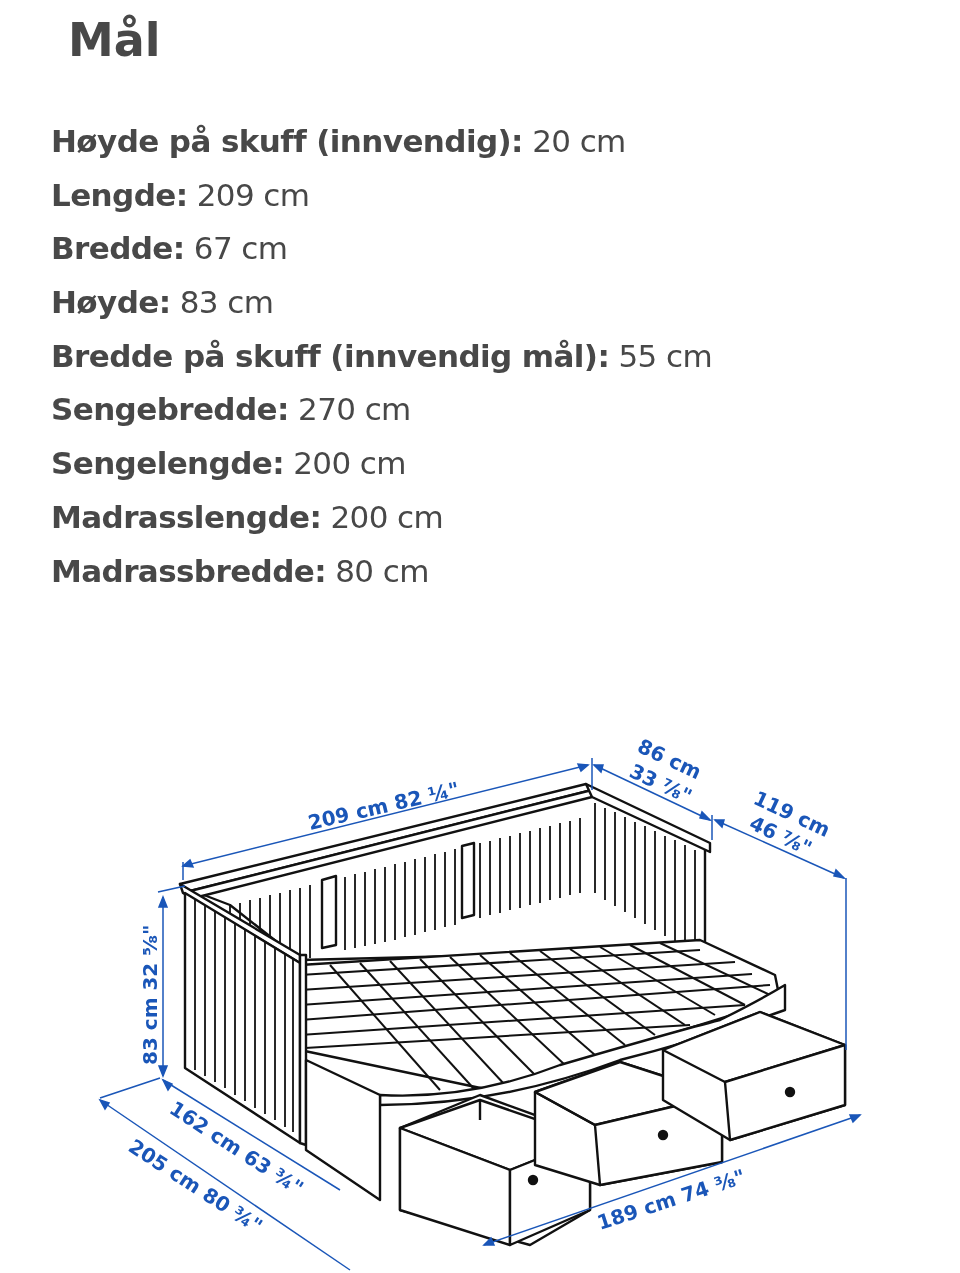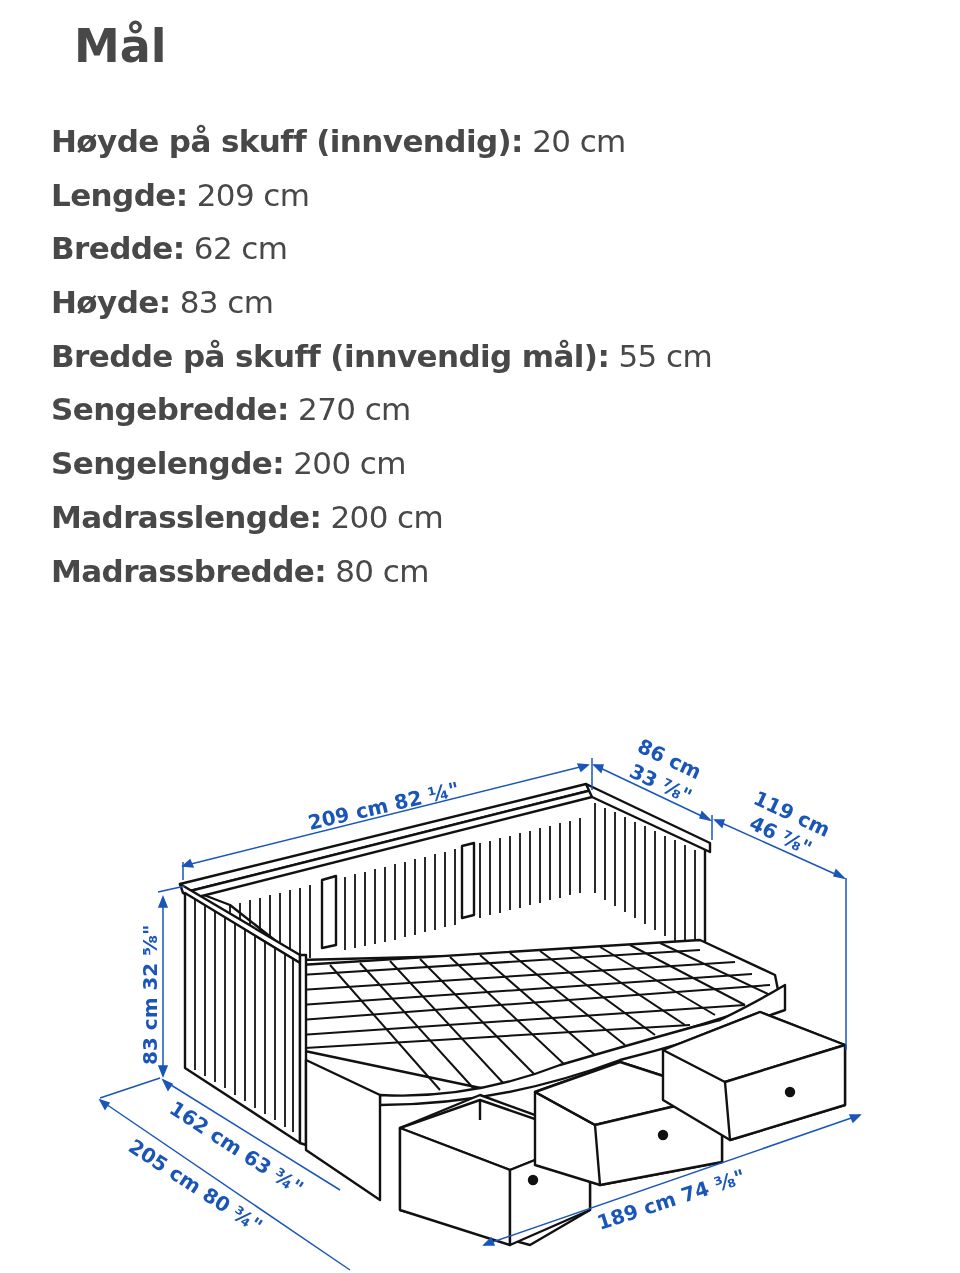--- a/index.html
+++ b/index.html
@@ -1,35 +1,35 @@
 <!DOCTYPE html>
 <html><head>
 <meta charset="utf-8">
 <style>
   html, body { margin: 0; padding: 0; background: #ffffff; }
   body { width: 960px; height: 1273px; position: relative; overflow: hidden;
          font-family: "DejaVu Sans", "Liberation Sans", sans-serif; color: #484848; }
   .title { position: absolute; left: 62px; top: 4px; font-size: 46px; font-weight: bold;
-           letter-spacing: 0px; line-height: 60px; margin: 12px; color: #484848; }
+           letter-spacing: 0px; line-height: 60px; margin: 6px; color: #484848; }
   .specs { position: absolute; left: 51px; top: 116px; margin: 0; padding: 0; list-style: none; }
   .spec-row { height: 53.7px; line-height: 50px; font-size: 31px; white-space: nowrap; letter-spacing: -0.6px; }
   .spec-label { font-weight: bold; }
   .spec-value { font-weight: normal; }
   .diagram { position: absolute; left: 0; top: 700px; width: 960px; height: 573px; }
   .dim text { font-family: "DejaVu Sans", "Liberation Sans", sans-serif; font-weight: bold; fill: #1a56b8; }
 </style>
 </head>
 <body>
 
 <h1 class="title">Mål</h1>
 
 <ul class="specs">
   <li class="spec-row"><span class="spec-label">Høyde på skuff (innvendig):</span> <span class="spec-value">20 cm</span></li>
   <li class="spec-row"><span class="spec-label">Lengde:</span> <span class="spec-value">209 cm</span></li>
-  <li class="spec-row"><span class="spec-label">Bredde:</span> <span class="spec-value">62 cm</span></li>
+  <li class="spec-row"><span class="spec-label">Bredde:</span> <span class="spec-value">67 cm</span></li>
   <li class="spec-row"><span class="spec-label">Høyde:</span> <span class="spec-value">83 cm</span></li>
   <li class="spec-row"><span class="spec-label">Bredde på skuff (innvendig mål):</span> <span class="spec-value">55 cm</span></li>
   <li class="spec-row"><span class="spec-label">Sengebredde:</span> <span class="spec-value">270 cm</span></li>
   <li class="spec-row"><span class="spec-label">Sengelengde:</span> <span class="spec-value">200 cm</span></li>
   <li class="spec-row"><span class="spec-label">Madrasslengde:</span> <span class="spec-value">200 cm</span></li>
   <li class="spec-row"><span class="spec-label">Madrassbredde:</span> <span class="spec-value">80 cm</span></li>
 </ul>
 
 <svg class="diagram" viewBox="0 700 960 573" xmlns="http://www.w3.org/2000/svg">
 

